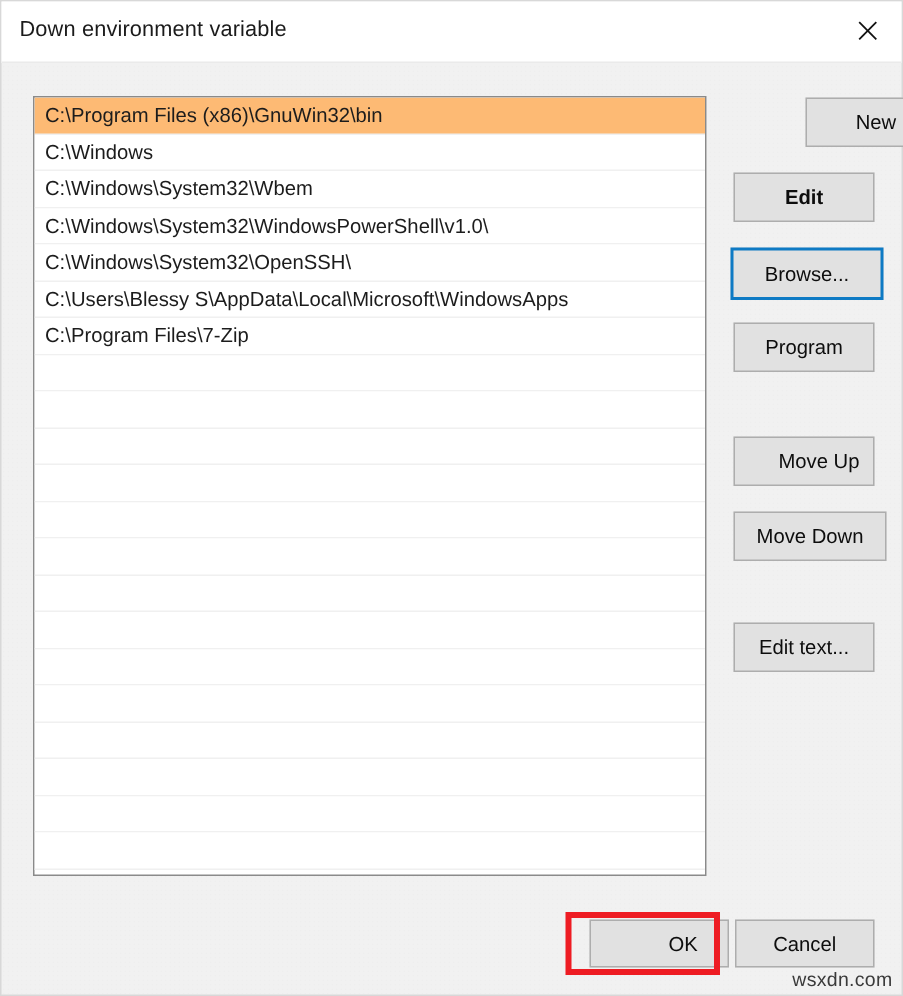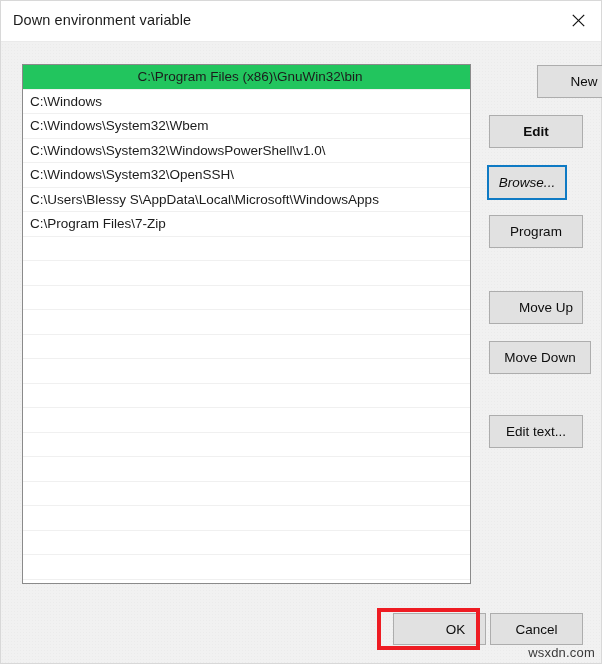--- a/index.html
+++ b/index.html
@@ -76,22 +76,21 @@
     box-sizing: border-box;
     border-bottom: 1px solid #f0f0f0;
     padding-left: 7px;
     font-size: 13.5px;
     color: #1c1c1c;
     white-space: nowrap;
     overflow: hidden;
     background: #ffffff;
   }
   .list-row.selected {
-    background: #22c55e;
-    text-align: center;
+    background: #fdba74;
   }
   .list-row.empty { color: transparent; }
 
   
   .btn {
     position: absolute;
     box-sizing: border-box;
     background: #e1e1e1;
     border: 1px solid #adadad;
     font-family: "Liberation Sans", sans-serif;
@@ -103,21 +102,21 @@
     cursor: default;
     padding: 0;
     white-space: nowrap;
   }
   .btn.focused {
     border: 2px solid #0e7ac4;
   }
 
   .btn-new        { left: 488px; top: 64px;  width: 94px; height: 33px; margin-left: 48px; }
   .btn-edit       { left: 488px; top: 114px; width: 94px; height: 33px; font-weight: bold; }
-  .btn-browse     { left: 486px; top: 164px; width: 80px; height: 35px; font-style: italic; }
+  .btn-browse     { left: 486px; top: 164px; width: 102px; height: 35px; }
   .btn-delete     { left: 488px; top: 214px; width: 94px; height: 33px; }
   .btn-move-up    { left: 488px; top: 290px; width: 94px; height: 33px; padding-left: 20px; }
   .btn-move-down  { left: 488px; top: 340px; width: 102px; height: 33px; }
   .btn-edit-text  { left: 488px; top: 414px; width: 94px; height: 33px; }
 
   
   .btn-ok     { left: 392px; top: 612px; width: 93px; height: 32px; padding-left: 32px; }
   .btn-cancel { left: 489px; top: 612px; width: 93px; height: 32px; }
 
   .ok-highlight {

